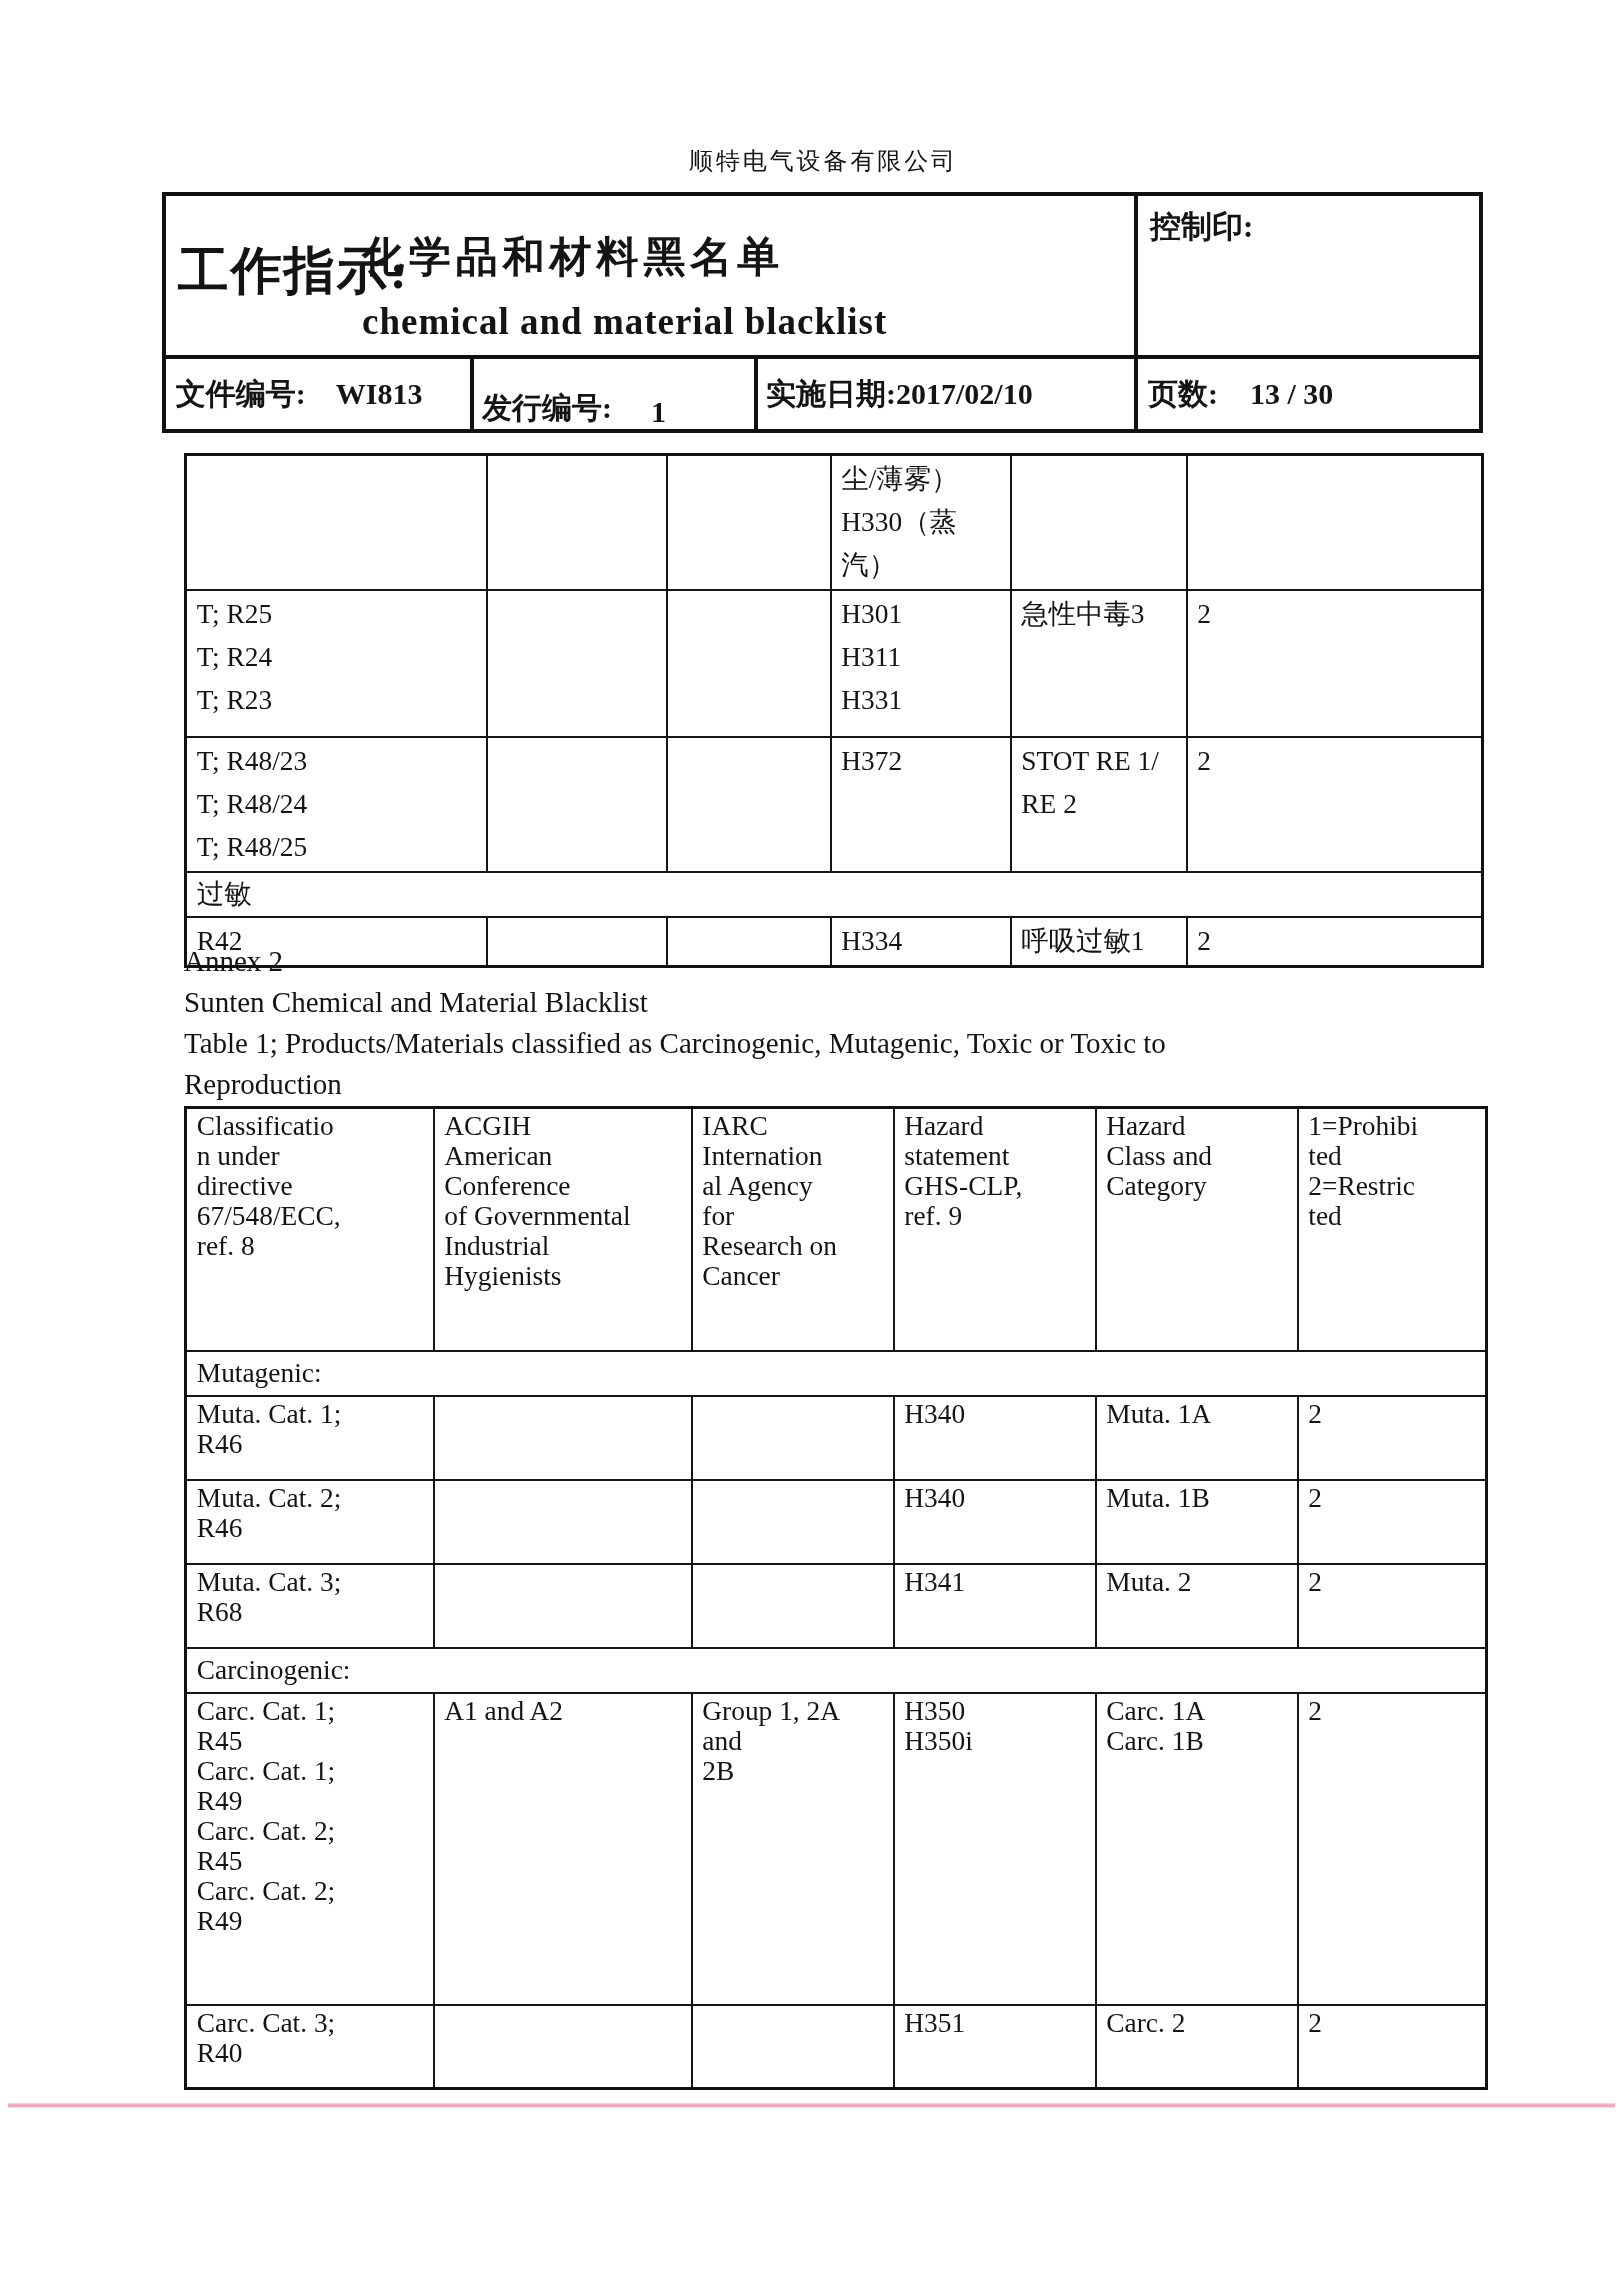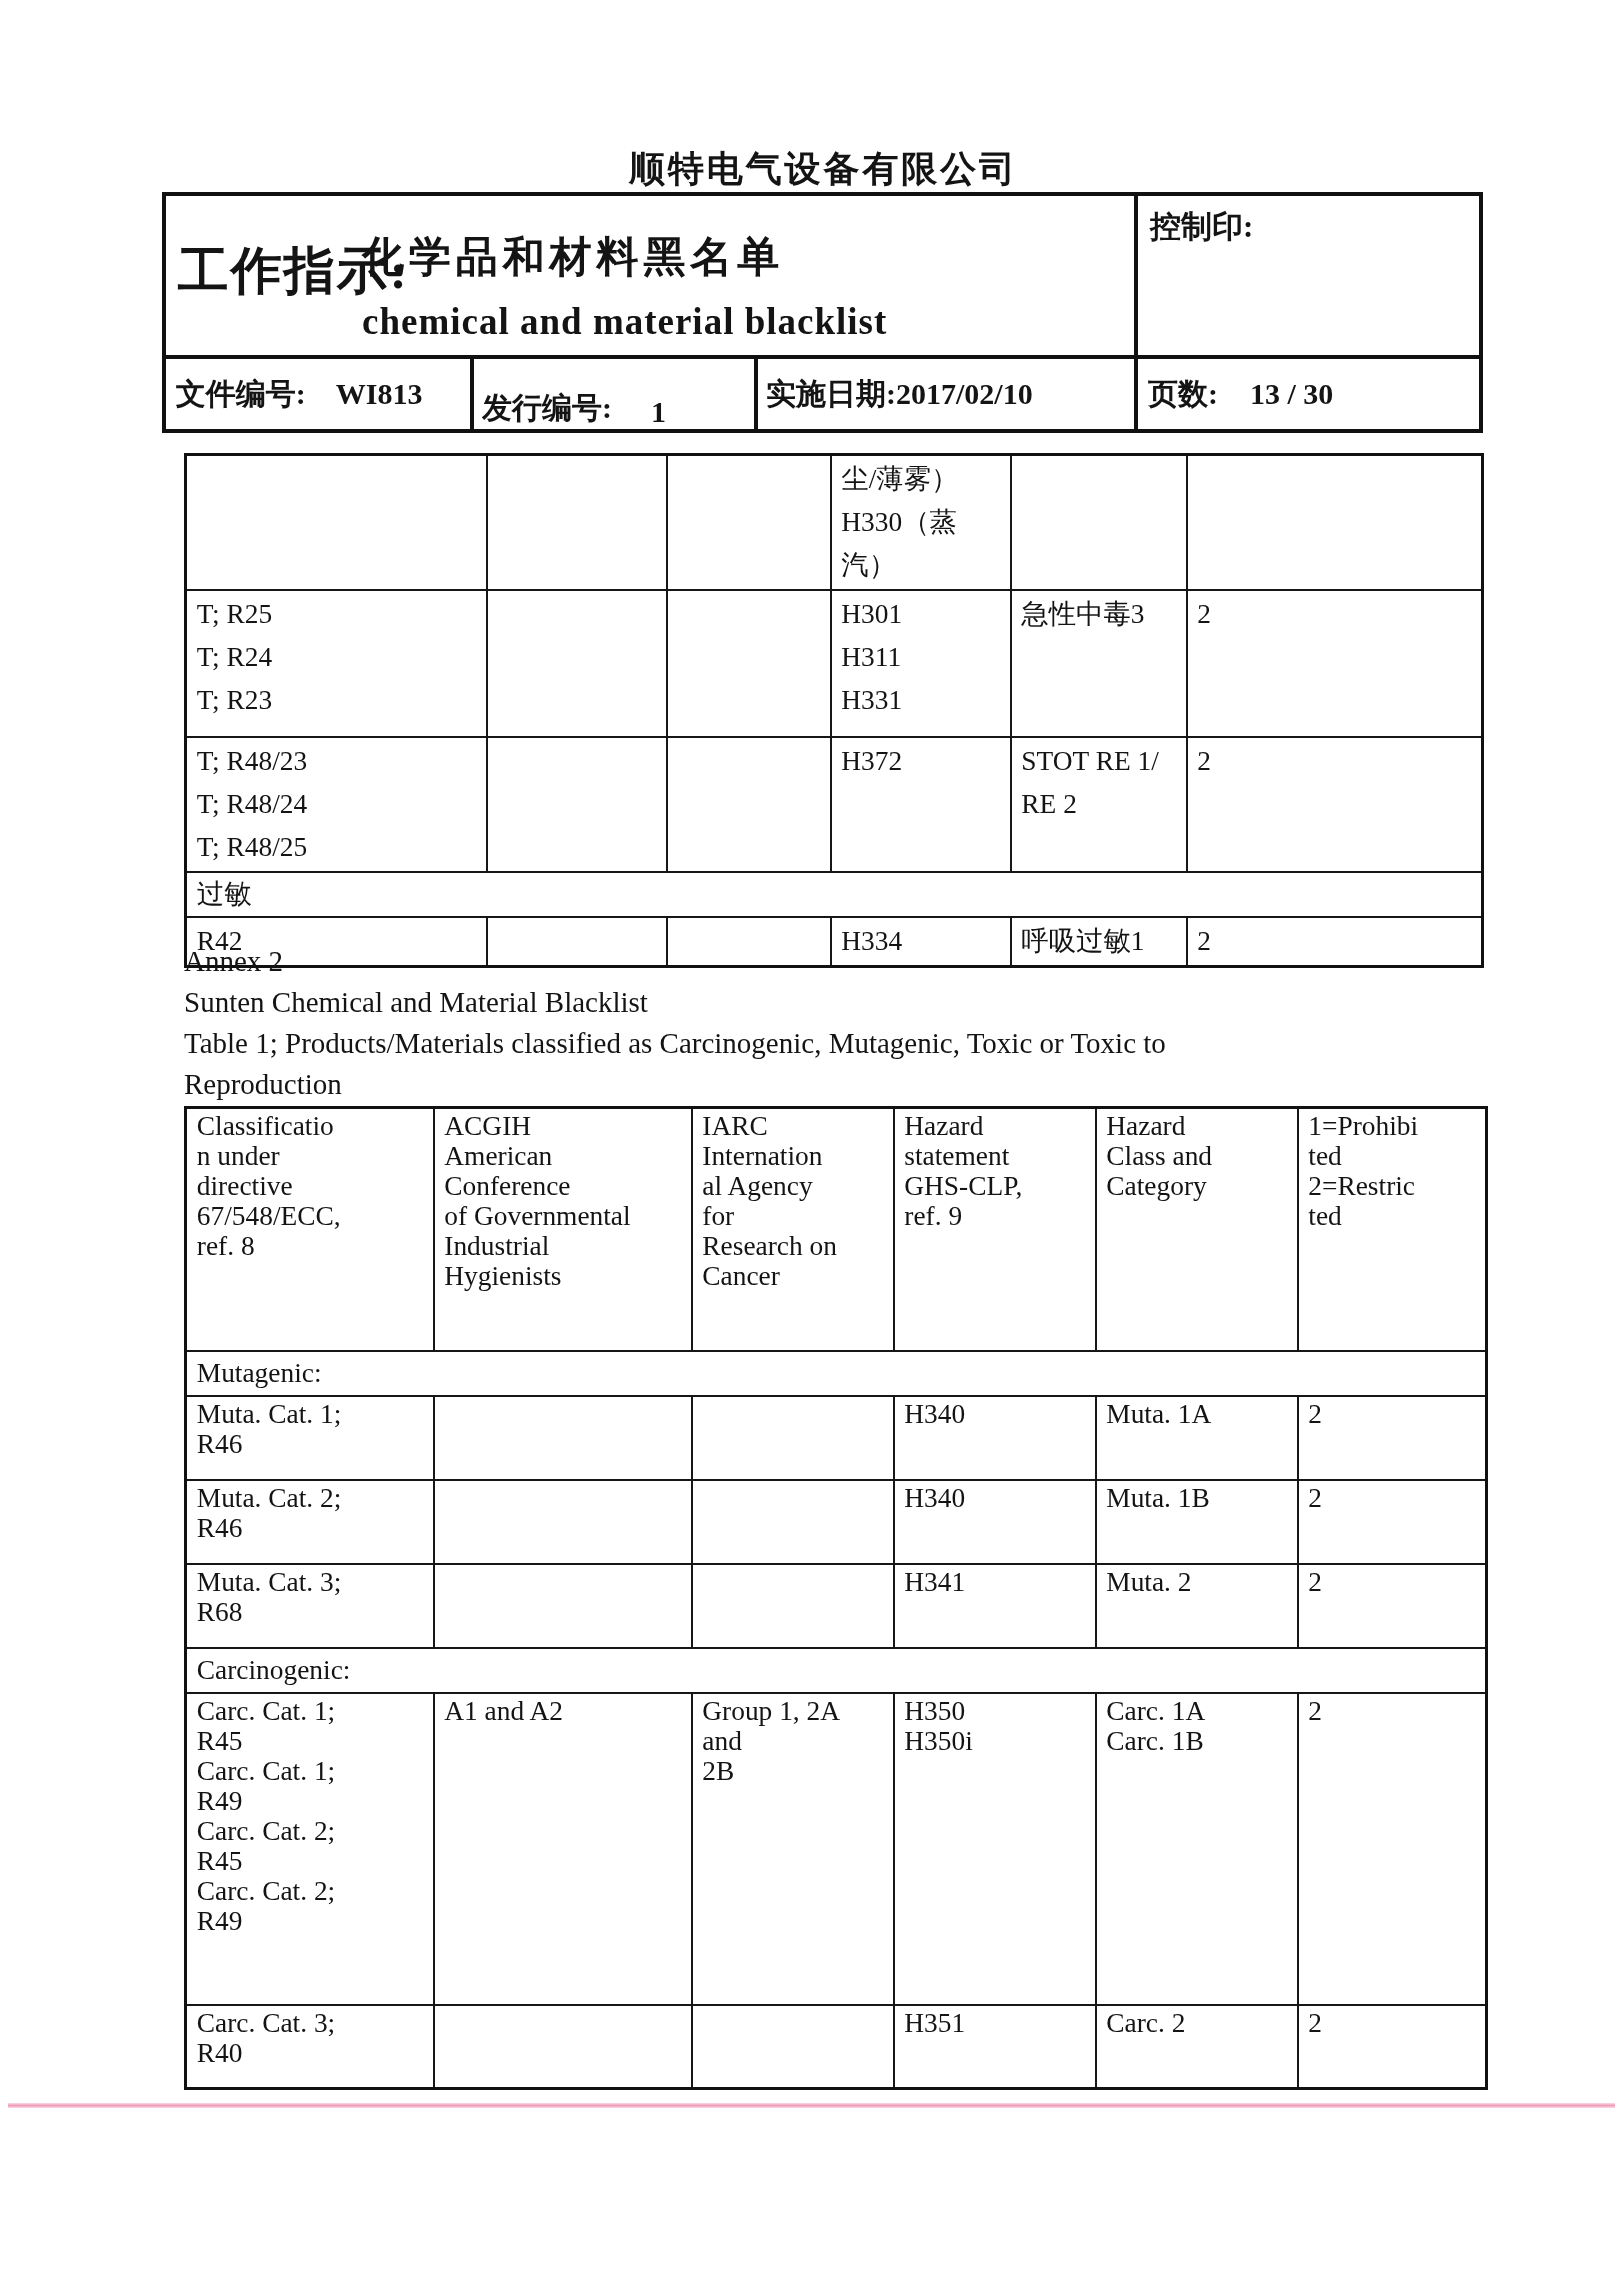--- a/index.html
+++ b/index.html
@@ -4,21 +4,21 @@
 <style>
   html,body{margin:0;padding:0;background:#ffffff;}
   .page{
     position:relative;width:1620px;height:2290px;background:#ffffff;
     font-family:"Liberation Serif","DejaVu Serif",serif;color:#141414;
     overflow:hidden;
   }
   
   .company{
     position:absolute;left:162px;top:145px;width:1323px;
-    text-align:center;font-size:36px;font-weight:700;letter-spacing:2.9px;
+    text-align:center;font-size:24px;font-weight:400;letter-spacing:2.9px;
   }
   .title-block{
     position:absolute;left:162px;top:192px;width:1321px;height:241px;
     border:4.9px solid #111;box-sizing:border-box;background:#fff;
   }
   .tb-vline-seal{position:absolute;left:968px;top:0;width:3.9px;height:159px;background:#111;}
   .tb-hline{position:absolute;left:0;top:159px;width:100%;height:3.9px;background:#111;}
   .tb-vline-i1{position:absolute;left:304px;top:163px;width:3.9px;bottom:0;background:#111;}
   .tb-vline-i2{position:absolute;left:588px;top:163px;width:3.9px;bottom:0;background:#111;}
   .tb-vline-i3{position:absolute;left:968px;top:163px;width:3.9px;bottom:0;background:#111;}

